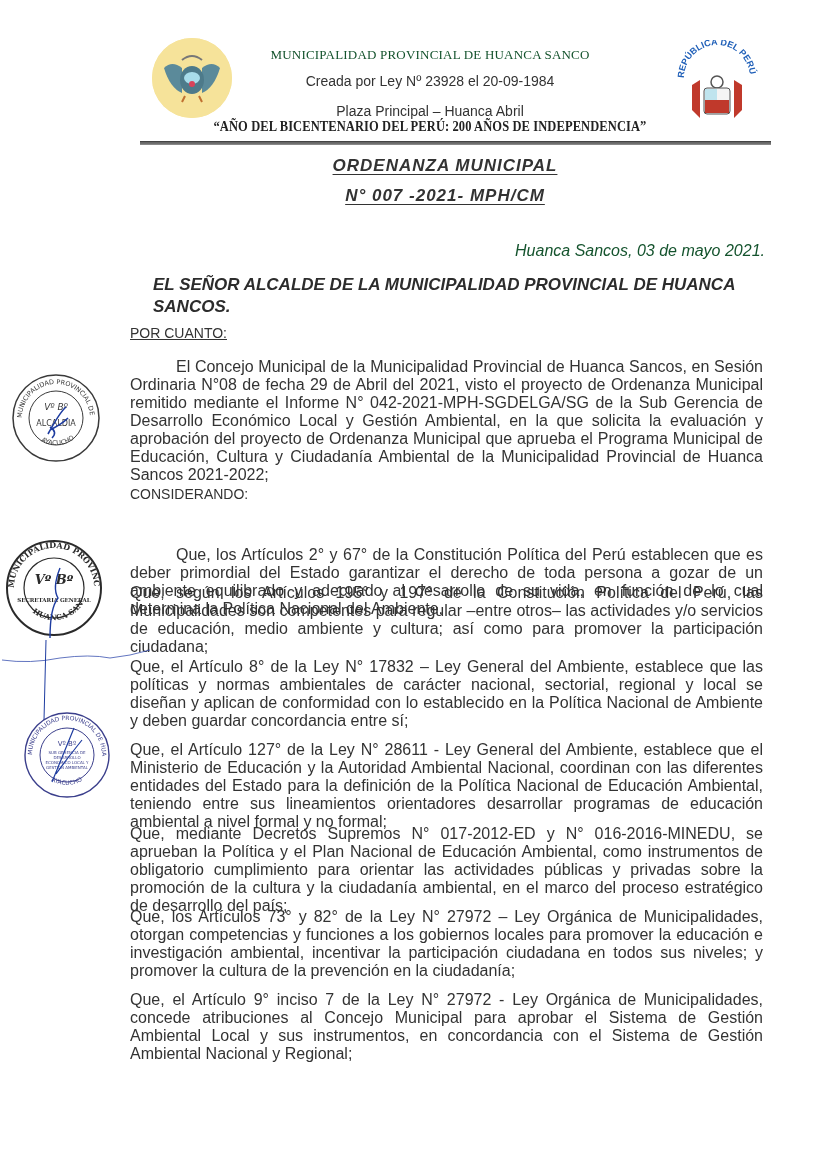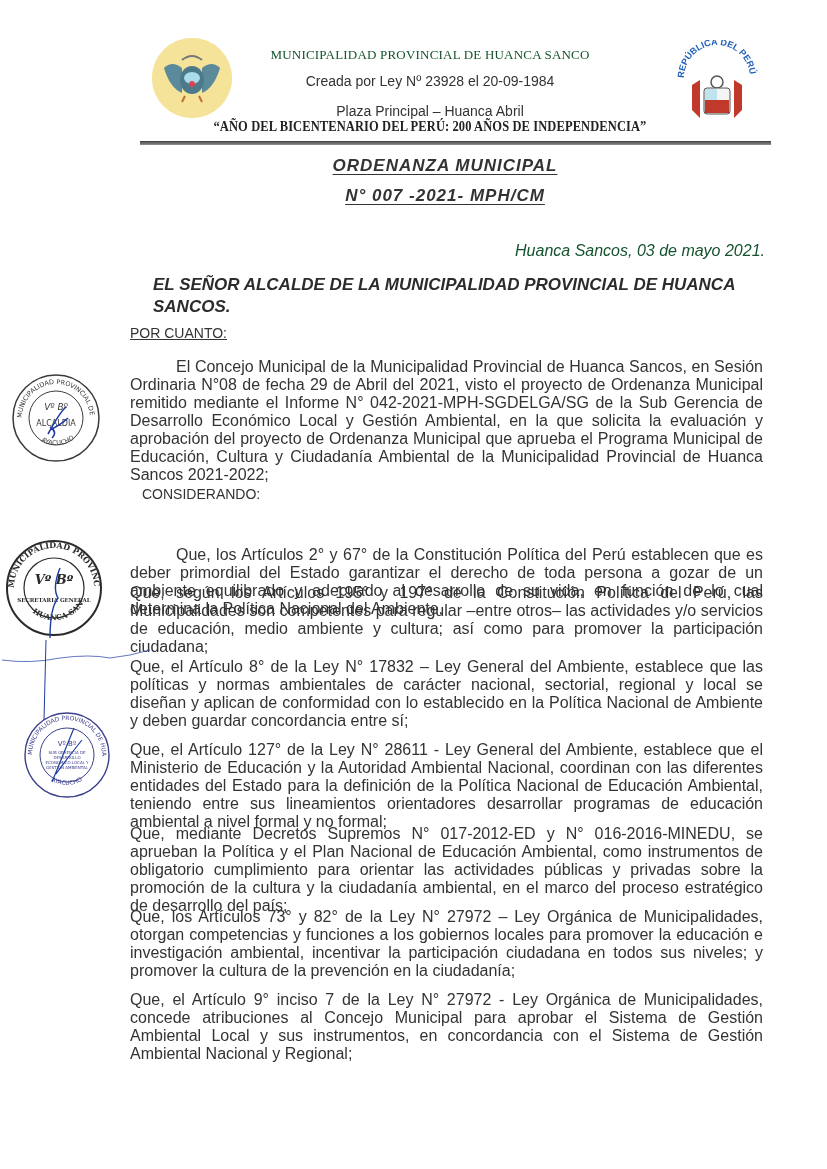--- a/index.html
+++ b/index.html
@@ -23,21 +23,21 @@
     .ord-title { position: absolute; left: 310px; width: 270px; text-align: center; font-family: Liberation Sans, sans-serif; font-weight: bold; font-style: italic; font-size: 17px; color: #333; letter-spacing: 1px; text-decoration: underline; text-underline-offset: 3px; }
     .ord-title.l1 { top: 156px; }
     .ord-title.l2 { top: 186px; }
 
     .date { position: absolute; right: 62px; top: 242px; font-style: italic; font-size: 16px; color: #14532d; }
 
     .alcalde { position: absolute; left: 145px; top: 274px; width: 600px; font-weight: bold; font-style: italic; font-size: 17px; line-height: 22px; color: #2c2c2c; margin-left: 8px; }
 
     .section-label { position: absolute; left: 130px; font-size: 14px; color: #333; }
     .por-cuanto { top: 325px; text-decoration: underline; }
-    .considerando { top: 486px; margin-left: 12px; }
+    .considerando { top: 486px; }
 
     .para { position: absolute; left: 130px; width: 633px; font-size: 16px; line-height: 18px; text-align: justify; color: #333; }
     .para.indent { text-indent: 46px; }
     .p1 { top: 358px; }
     .p2 { top: 546px; }
     .p3 { top: 584px; }
     .p4 { top: 658px; }
     .p5 { top: 741px; }
     .p6 { top: 825px; }
     .p7 { top: 908px; }

